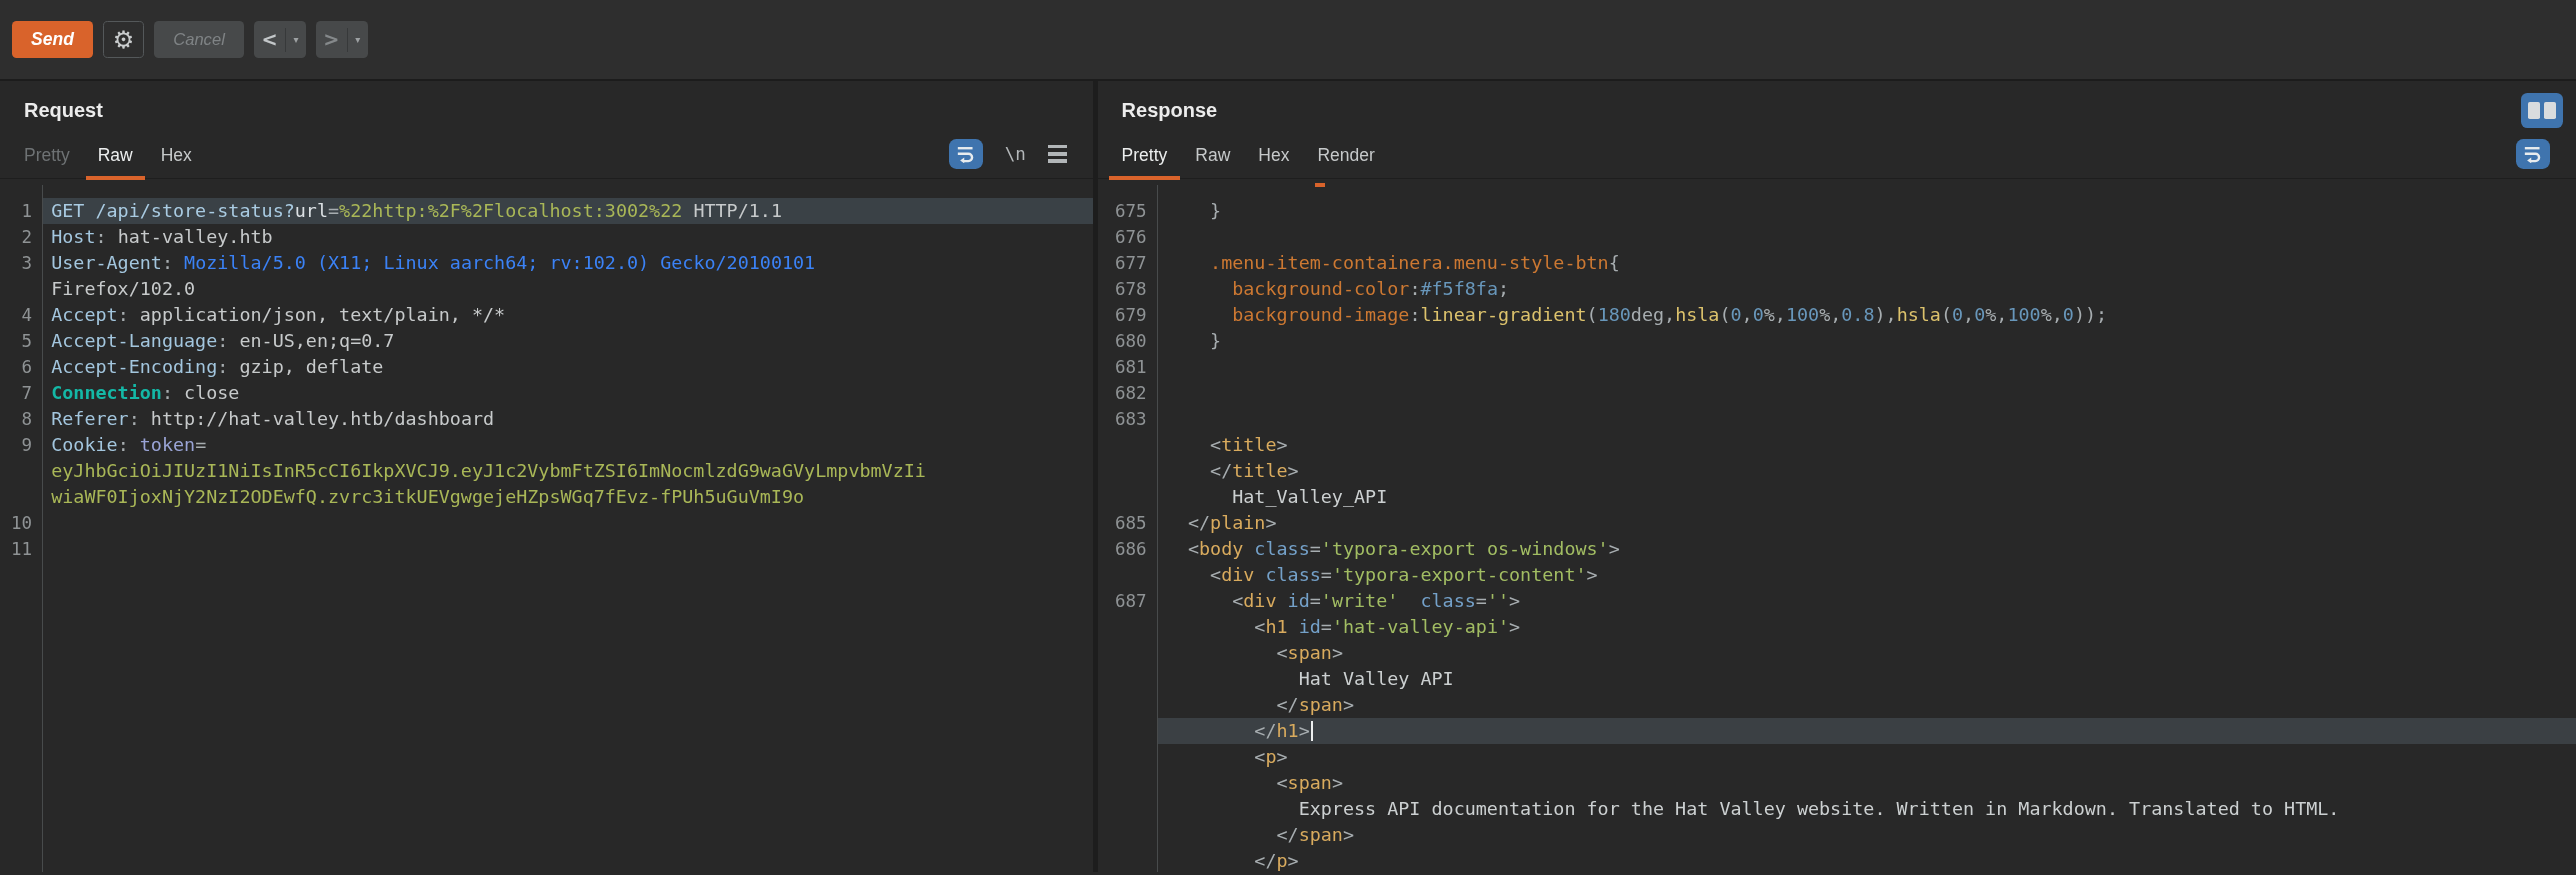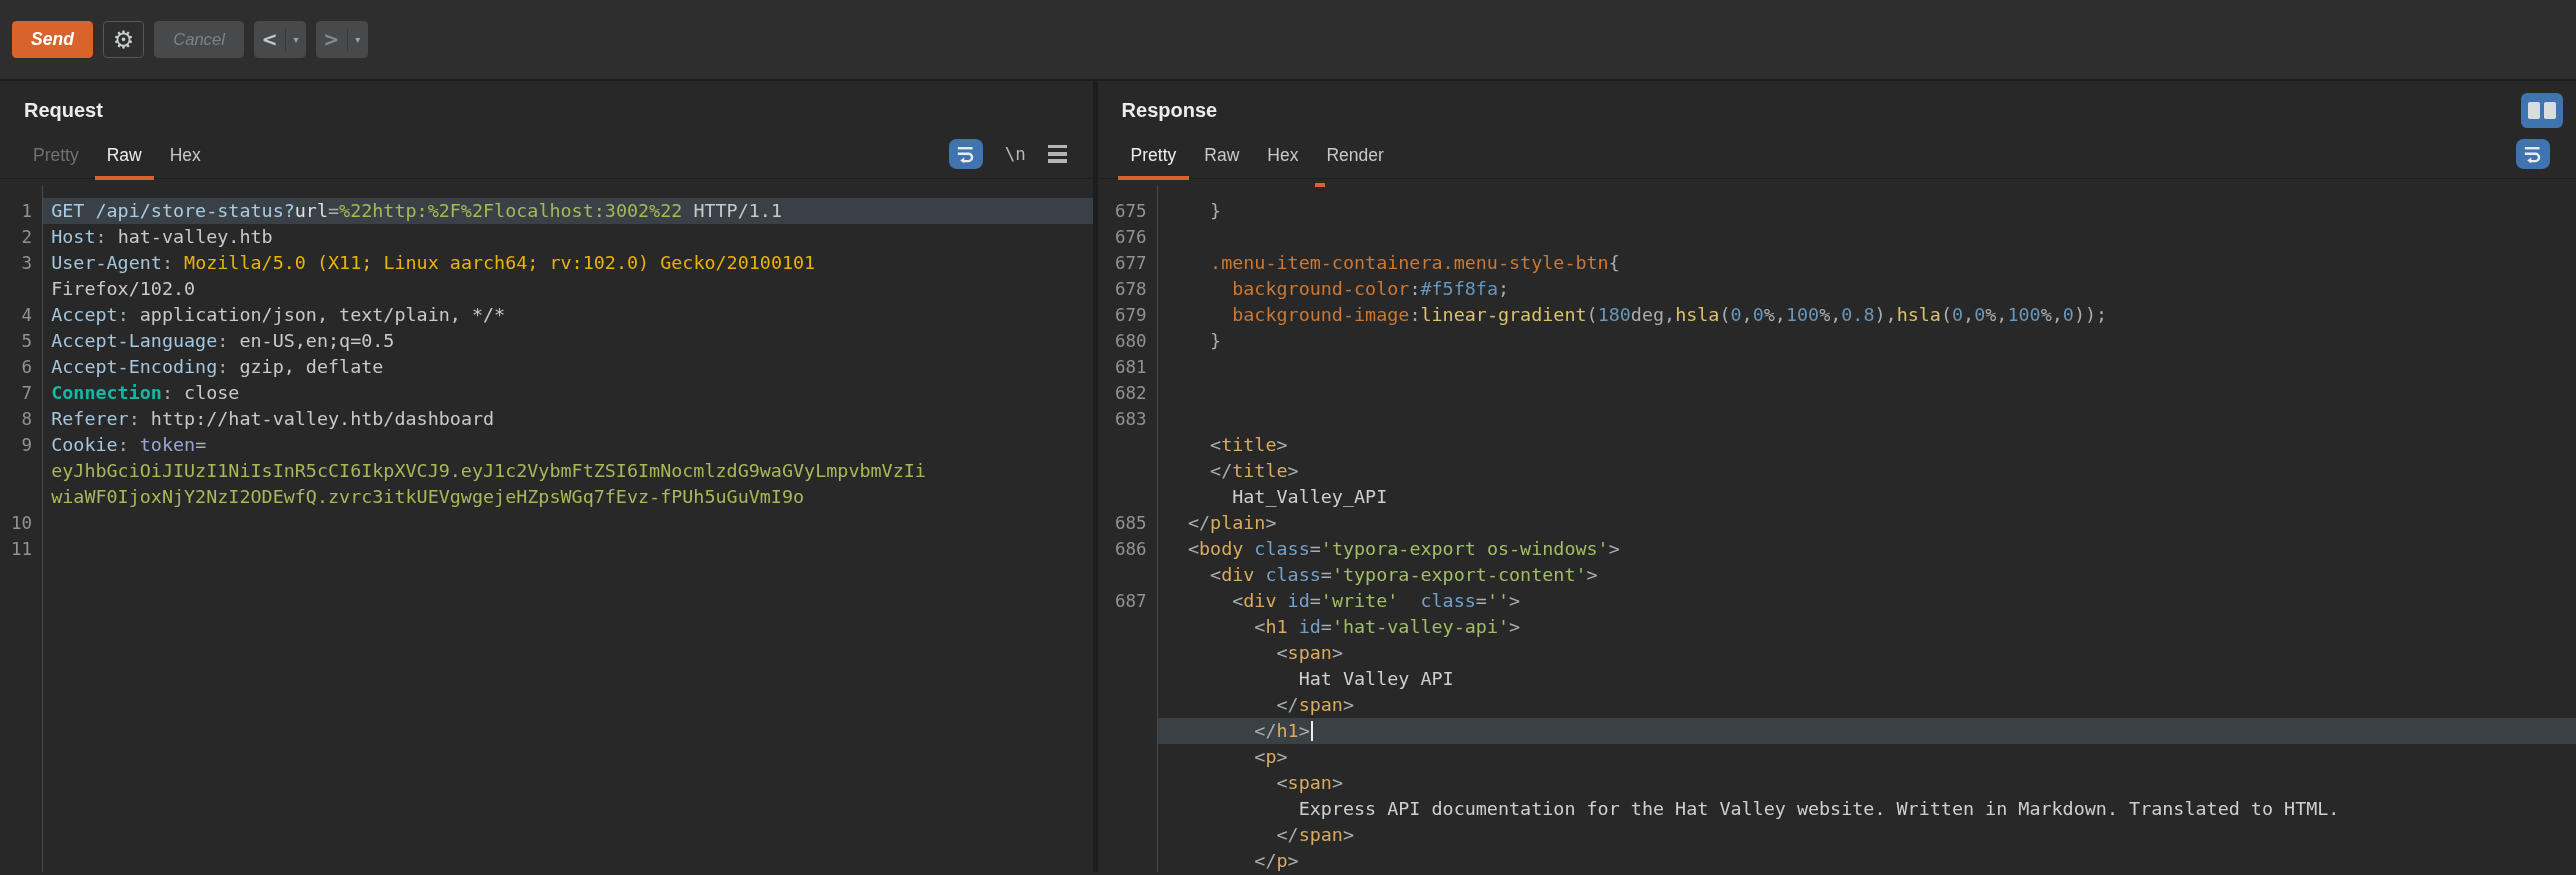--- a/index.html
+++ b/index.html
@@ -30,21 +30,21 @@
   .v-divider { width:4.6px; background:#1d1d1d; }
   .panel.response { flex:1; }
 
   .panel-header { height:50px; display:flex; align-items:center; padding:9.2px 9.2px 0 24px; }
   .panel-title { font-size:20px; font-weight:bold; color:#ececec; }
   .header-spacer { flex:1; }
   .btn-columns { width:42px; height:35px; background:var(--blue); border-radius:6.4px;
                  display:flex; gap:4.6px; align-items:center; justify-content:center; margin-right:3.7px; }
   .btn-columns .bar { width:12px; height:17.5px; background:#d9dcde; border-radius:1.8px; }
 
-  .tab-bar { height:42px; display:flex; align-items:flex-end; padding-left:19px;
+  .tab-bar { height:42px; display:flex; align-items:flex-end; padding-left:10px;
              border-bottom:1.8px solid #1e1e1e; }
   .tab { padding:0 14px 12px; font-size:17.5px; color:#c6c9ca; position:relative; cursor:pointer; }
   .tab.active { color:#eceeee; }
   .tab.active::after { content:""; position:absolute; left:1.8px; right:1.8px; bottom:-1.8px;
                        height:3.7px; background:var(--accent); }
   .tab.disabled { color:#6e7274; }
   .tab-icons { margin-left:auto; display:flex; align-items:center; gap:22px; padding:0 26px 9.2px 0; }
   .icon-wrap-btn { width:34px; height:30px; background:var(--blue); border-radius:7.4px;
                    display:flex; align-items:center; justify-content:center; }
   .icon-nl { font-family:"DejaVu Sans Mono", monospace; color:#b4b8ba; font-size:17.5px; }
@@ -123,33 +123,33 @@
     <div class="code-row hl">
           <span class="gutter">1</span>
           <span class="line-content"><span style="color: rgb(169, 203, 226);">GET /api/store-status?</span><span style="color: rgb(220, 225, 228);">url</span><span style="color: rgb(167, 173, 176);">=</span><span style="color: rgb(169, 183, 87);">%22http:%2F%2Flocalhost:3002%22</span><span style="color: rgb(199, 202, 203);"> HTTP/1.1</span></span>
         </div>
         <div class="code-row">
           <span class="gutter">2</span>
           <span class="line-content"><span style="color: rgb(163, 198, 222);">Host</span><span style="color: rgb(167, 173, 176);">: </span><span style="color: rgb(199, 202, 203);">hat-valley.htb</span></span>
         </div>
         <div class="code-row">
           <span class="gutter">3</span>
-          <span class="line-content"><span style="color: rgb(163, 198, 222);">User-Agent</span><span style="color: rgb(167, 173, 176);">: </span><span style="color: #eab308;">Mozilla/5.0 (X11; Linux aarch64; rv:102.0) Gecko/20100101</span></span>
+          <span class="line-content"><span style="color: rgb(163, 198, 222);">User-Agent</span><span style="color: rgb(167, 173, 176);">: </span><span style="color: #3b82f6;">Mozilla/5.0 (X11; Linux aarch64; rv:102.0) Gecko/20100101</span></span>
         </div>
         <div class="code-row">
           <span class="gutter"></span>
           <span class="line-content"><span style="color: rgb(199, 202, 203);">Firefox/102.0</span></span>
         </div>
         <div class="code-row">
           <span class="gutter">4</span>
           <span class="line-content"><span style="color: rgb(163, 198, 222);">Accept</span><span style="color: rgb(167, 173, 176);">: </span><span style="color: rgb(199, 202, 203);">application/json, text/plain, */*</span></span>
         </div>
         <div class="code-row">
           <span class="gutter">5</span>
-          <span class="line-content"><span style="color: rgb(163, 198, 222); margin-top: 20px;">Accept-Language</span><span style="color: rgb(167, 173, 176);">: </span><span style="color: rgb(199, 202, 203);">en-US,en;q=0.5</span></span>
+          <span class="line-content"><span style="color: rgb(163, 198, 222); margin-top: 20px;">Accept-Language</span><span style="color: rgb(167, 173, 176);">: </span><span style="color: rgb(199, 202, 203);">en-US,en;q=0.7</span></span>
         </div>
         <div class="code-row">
           <span class="gutter">6</span>
           <span class="line-content"><span style="color: rgb(163, 198, 222);">Accept-Encoding</span><span style="color: rgb(167, 173, 176);">: </span><span style="color: rgb(199, 202, 203);">gzip, deflate</span></span>
         </div>
         <div class="code-row">
           <span class="gutter">7</span>
           <span class="line-content"><span style="color: #14b8a6; font-weight: bold;">Connection</span><span style="color: rgb(167, 173, 176);">: </span><span style="color: rgb(199, 202, 203);">close</span></span>
         </div>
         <div class="code-row">

